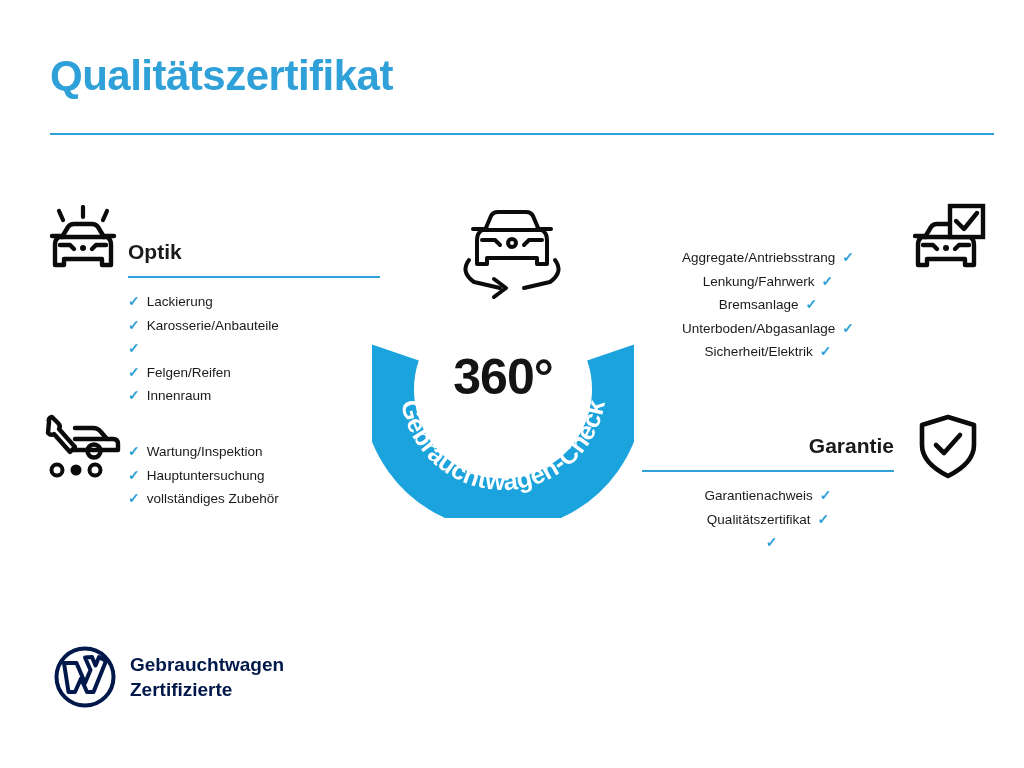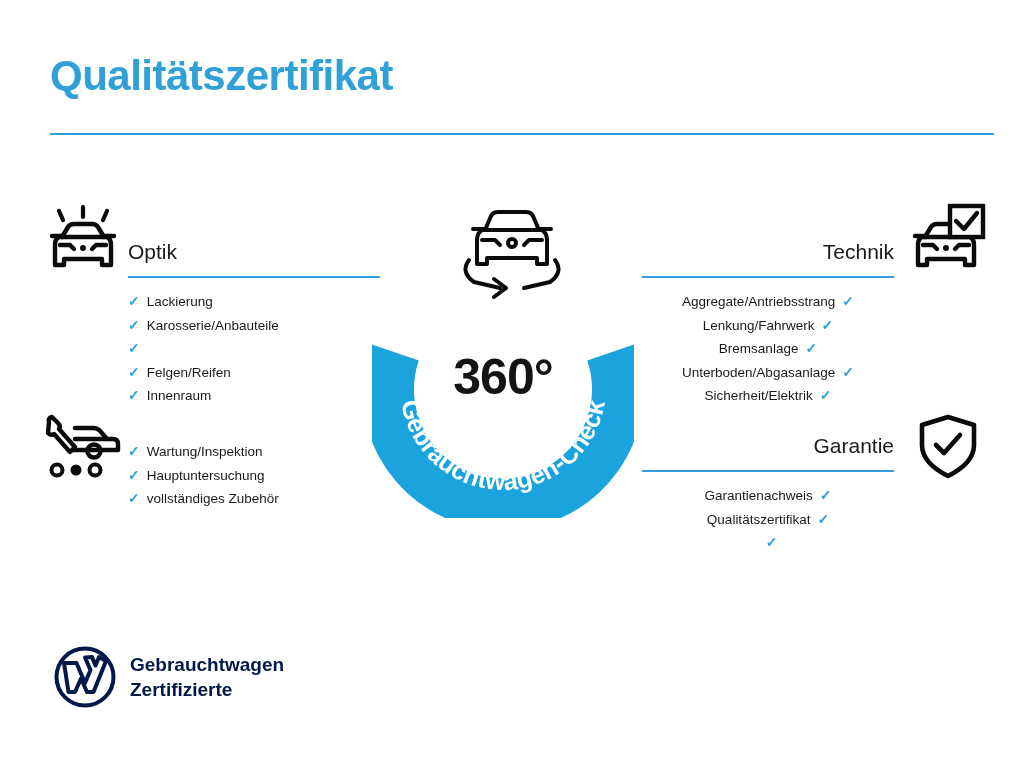--- a/index.html
+++ b/index.html
@@ -42,21 +42,21 @@
   
   .section {
     position: absolute;
   }
   .section-head {
     position: relative;
     height: 44px;
   }
   .section-title {
     font-size: 21px;
-    font-weight: normal;
+    font-weight: bold;
     color: #1A1A1A;
     line-height: 28px;
     white-space: nowrap;
   }
   .section-rule {
     position: absolute;
     left: 0;
     right: 0;
     bottom: 4px;
     height: 2px;
@@ -290,24 +290,20 @@
           <span>Hauptuntersuchung</span>
         </li>
       <li class="item">
           <span class="check">✓</span>
           <span>vollständiges Zubehör</span>
         </li>
     </ul>
   </div>
 
   <div class="section col-right" id="sec-technik">
-    <div class="section-head">
-      <div class="section-title">Technik</div>
-      <div class="section-rule"></div>
-    </div>
     <ul class="item-list">
       <li class="item">
           <span>Aggregate/Antriebsstrang</span>
           <span class="check">✓</span>
         </li>
       <li class="item">
           <span>Lenkung/Fahrwerk</span>
           <span class="check">✓</span>
         </li>
       <li class="item">

